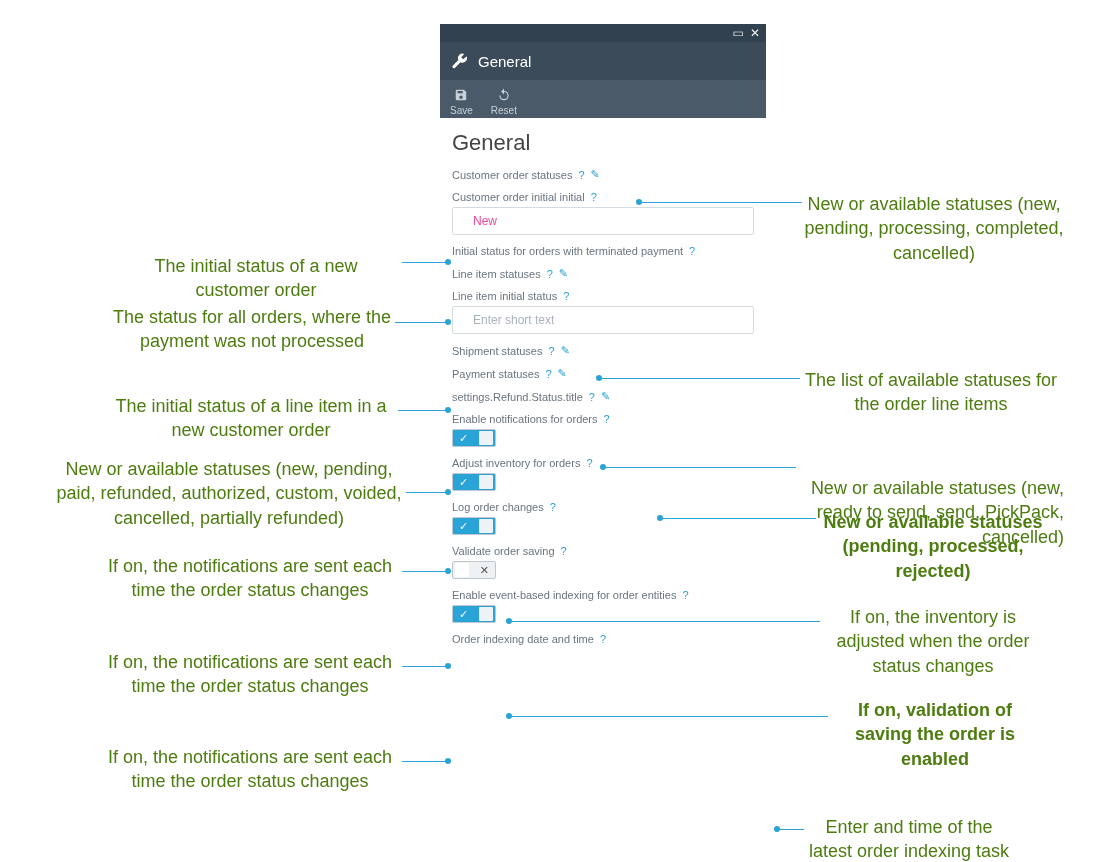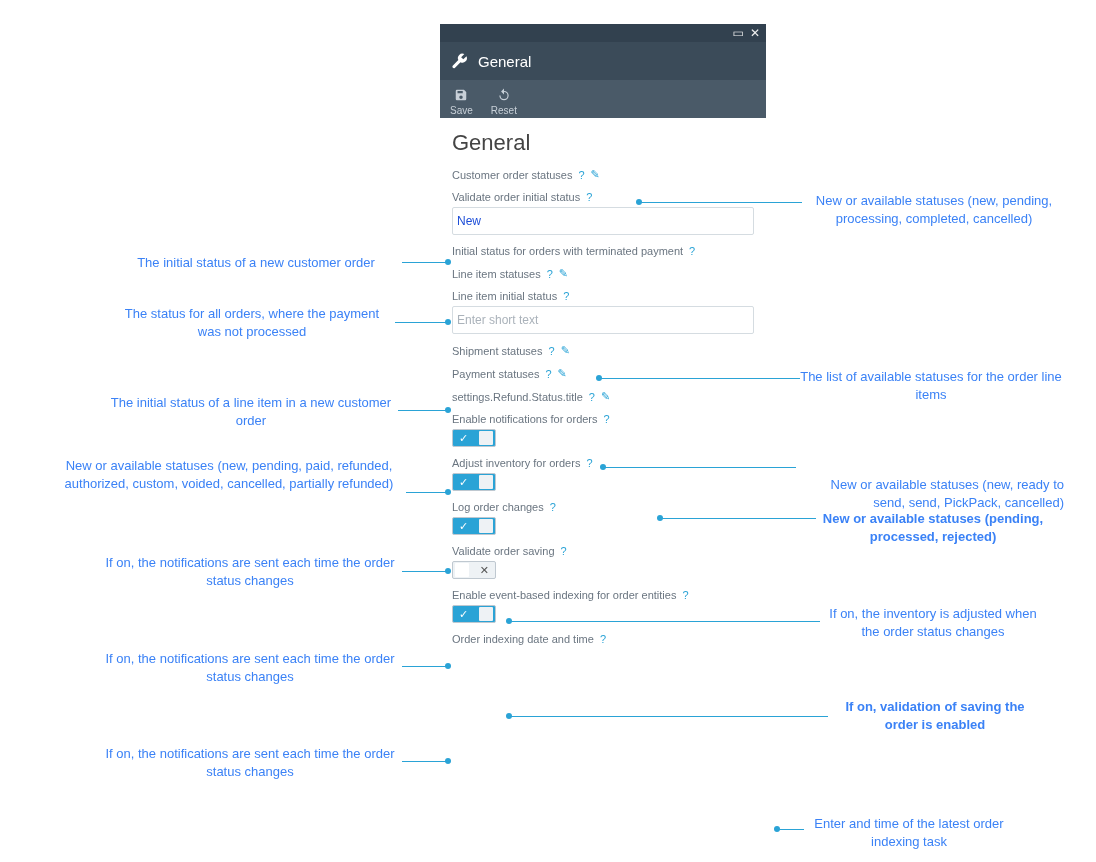--- a/index.html
+++ b/index.html
@@ -82,23 +82,23 @@
   .field-label .edit {
     color: #2aa3d6;
     font-size: 11px;
     cursor: pointer;
   }
   .field-input {
     width: 100%;
     height: 28px;
     border: 1px solid #d5dce1;
     border-radius: 2px;
-    padding: 0 4px;
+    padding: 0 20px;
     font-size: 12px;
-    color: #1d4ed8;
+    color: #ec4899;
     background: #fff;
   }
   .field-input::placeholder { color: #aab2ba; }
   .date-wrap { position: relative; }
   .date-wrap .cal {
     position: absolute;
     right: 6px;
     top: 4px;
     color: #2aa3d6;
     font-size: 16px;
@@ -131,22 +131,22 @@
   }
   .toggle.off {
     background: #eef2f5;
   }
   .toggle.off .knob { left: 2px; right: auto; background: #fff; }
   .toggle.off .mark { left: auto; right: 6px; color: #555; }
 
   
   .callout {
     position: absolute;
-    font-size: 13px;
-    color: #3b82f6;
+    font-size: 18px;
+    color: #4d7c0f;
     line-height: 1.35;
     text-align: center;
   }
   .callout.left { text-align: center; }
   .callout.right { text-align: center; }
   .line {
     position: absolute;
     height: 0;
     border-top: 1px solid #2aa3d6;
   }
@@ -205,21 +205,21 @@
     <div class="field">
       <div class="field-label">
         <span>Customer order statuses</span>
         <span class="help">?</span>
         <span class="edit">✎</span>
       </div>
     </div>
 
     <div class="field">
       <div class="field-label">
-        <span>Validate order initial status</span>
+        <span>Customer order initial initial</span>
         <span class="help">?</span>
       </div>
       <input class="field-input" value="New" style="">
     </div>
 
     <div class="field">
       <div class="field-label">
         <span>Initial status for orders with terminated payment</span>
         <span class="help">?</span>
       </div>

